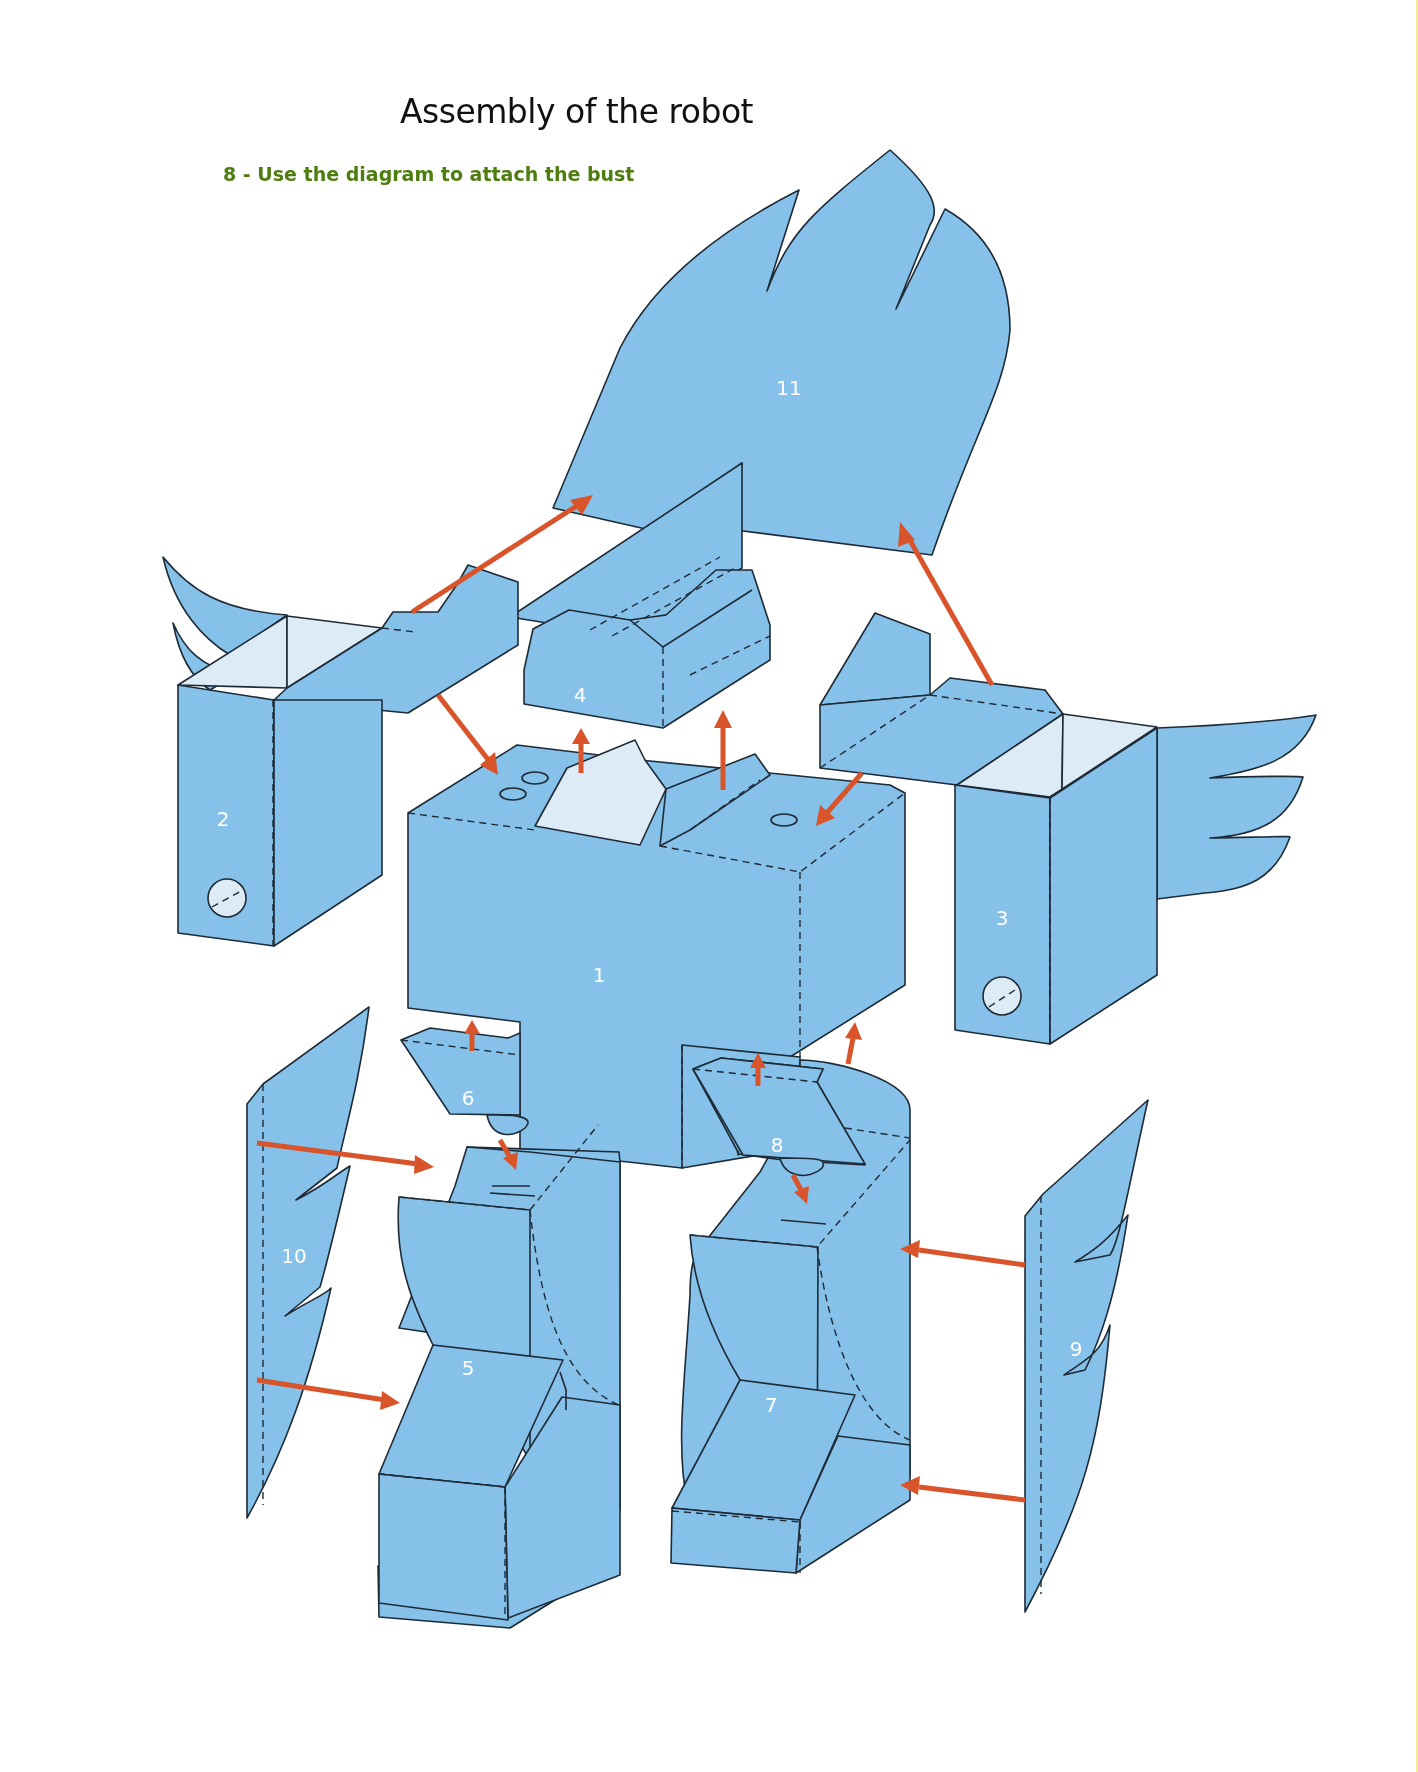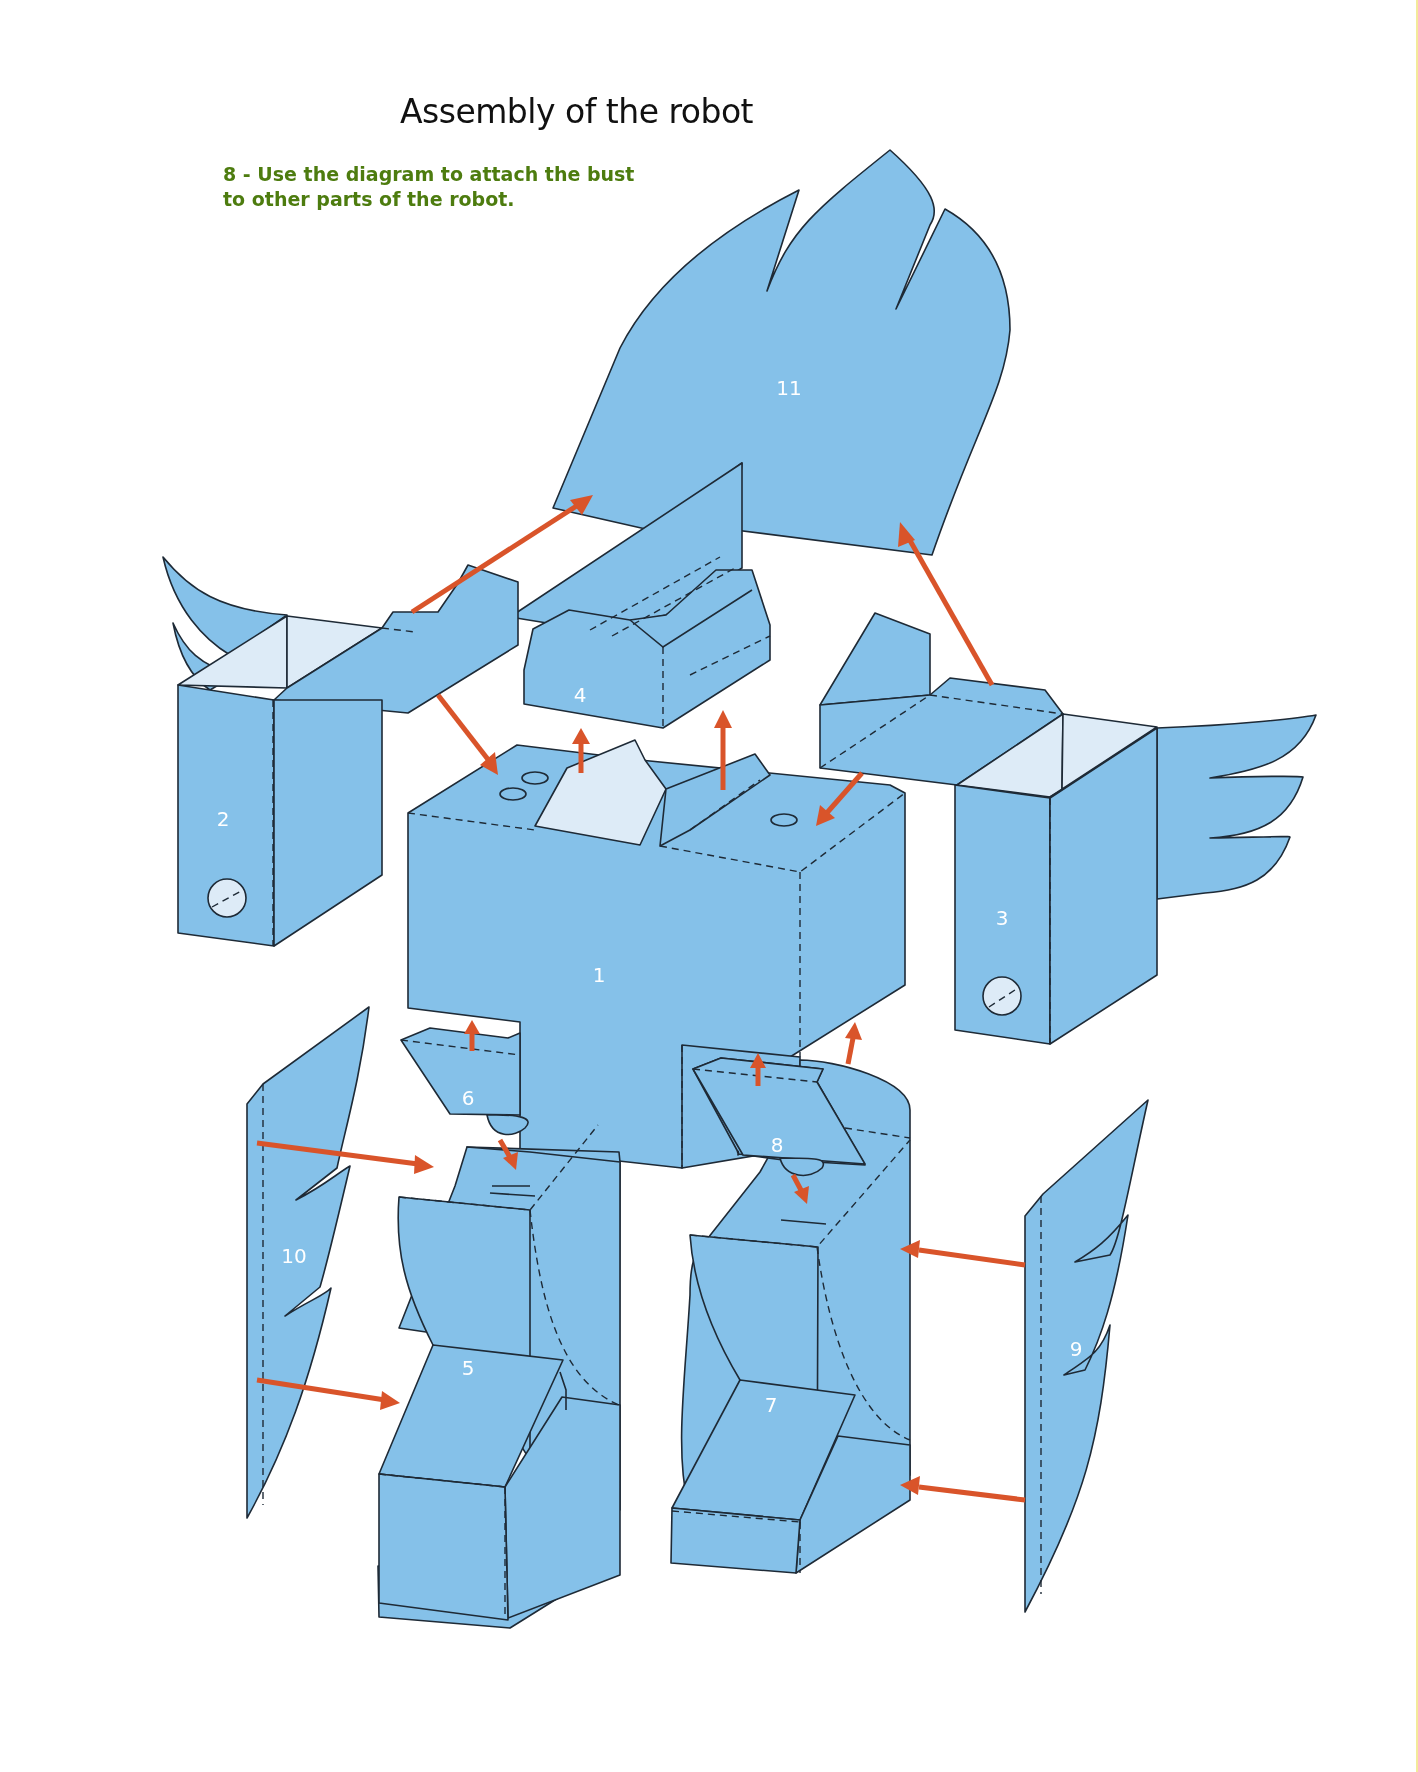--- a/index.html
+++ b/index.html
@@ -19,21 +19,20 @@
 </style>
 </head>
 <body>
 
 <div class="edge"></div>
 
 <div class="title"><span>Assembly of the robot</span></div>
 
 <div class="instr">
   <div><span>8</span><span> - </span><span>Use the diagram to attach the bust</span></div>
-  <div>to other parts of the robot.</div>
 </div>
 
 <svg width="1418" height="1772" viewBox="0 0 1418 1772">
 
   <g>
     <path class="p" d="M553,508 L620,348 C660,270 740,220 799,190 L767,291 C790,230 815,210 890,150 C935,190 940,210 930,225 L896,309 L945,209 C1000,240 1010,290 1010,330 C1005,390 975,430 932,555 L735,530 L742,463 L650,530 Z"></path>
     <text class="lbl" x="789" y="395">11</text>
   </g>
 
   <g>

